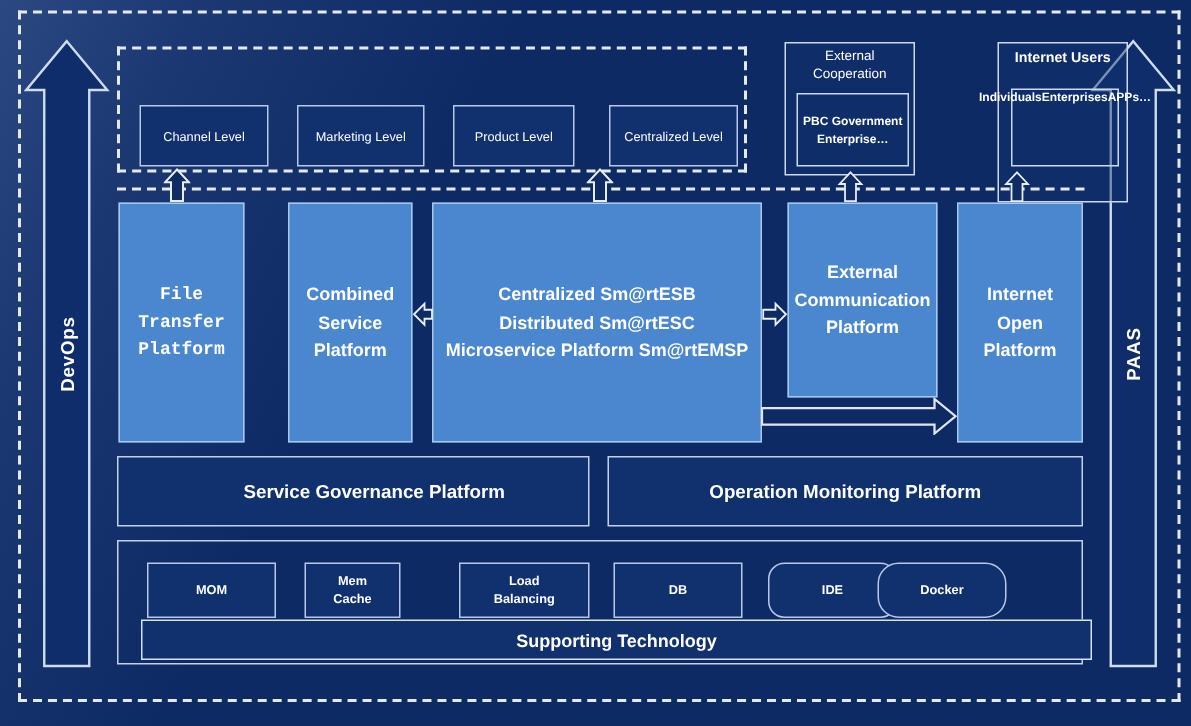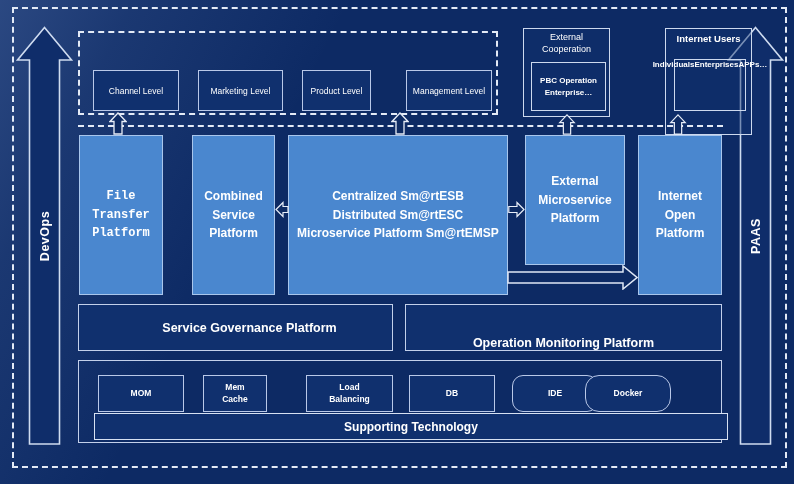--- a/index.html
+++ b/index.html
@@ -45,21 +45,21 @@
     position:absolute; left:50%; top:50%;
     transform: translate(-50%,-50%) rotate(-90deg);
     font-weight:700; font-size:12.5px; letter-spacing:0.5px; white-space:nowrap;
   }
 
   
   #levels-frame { left:78px; top:31px; width:420px; height:84px; }
   .levelbox { position:absolute; top:37px; height:41px; font-weight:400; font-size:8.5px; }
   #level-channel    { left:13px;  width:86px; }
   #level-marketing  { left:118px; width:85px; }
-  #level-product    { left:222px; width:69px; }
+  #level-product    { left:222px; width:81px; }
   #level-management { left:326px; width:86px; }
 
   
   .usergroup { border:1.5px solid #cdd9ee; background:rgba(16,48,110,0.45); }
   #ext-coop { left:523px; top:28px; width:87px; height:89px; }
   #ext-coop .title { margin-top:3px; font-size:9px; font-weight:400; line-height:1.3; text-align:center; }
   #ext-coop .inner { position:absolute; left:7px; top:33px; width:75px; height:49px;
     border:1px solid #cdd9ee; display:flex; flex-direction:column; justify-content:center;
     text-align:center; font-size:8px; font-weight:700; line-height:1.4; }
   #internet-users { left:635px; top:28px; width:87px; height:107px;margin-left:30px; }
@@ -74,21 +74,21 @@
   
   #p-file     { left:79px;  top:135px; width:84px;  height:160px;font-family:Liberation Mono, monospace; }
   #p-combined { left:192px; top:135px; width:83px;  height:160px; }
   #p-central  { left:288px; top:135px; width:220px; height:160px; }
   #p-extcomm  { left:525px; top:135px; width:100px; height:130px; }
   #p-inetopen { left:638px; top:135px; width:84px;  height:160px; }
 
   
   .govbox { border-width:1.5px; border-color:#c3d0ea; font-weight:700; font-size:12.5px; }
   #gov-service { left:78px;  top:304px; width:315px; height:47px;padding-left:28px; }
-  #gov-monitor { left:405px; top:304px; width:317px; height:47px;justify-content:flex-end; }
+  #gov-monitor { left:405px; top:304px; width:317px; height:47px; }
 
   
   #support-frame { left:78px; top:360px; width:644px; height:83px; border:1.5px solid #c3d0ea; }
   .techbox { position:absolute; top:14px; height:37px; font-weight:700; font-size:8.5px; line-height:1.35; border-width:1.2px; }
   #tech-mom    { left:19px;  width:86px; }
   #tech-mem    { left:124px; width:64px; }
   #tech-load   { left:227px; width:87px; }
   #tech-db     { left:330px; width:86px; }
   #tech-ide    { left:433px; width:86px;border-radius:11px; }
   #tech-docker { left:506px; width:86px;border-radius:14px; }
@@ -125,31 +125,31 @@
     <div class="darkbox levelbox" id="level-channel">
       <span>Channel Level</span>
     </div>
     <div class="darkbox levelbox" id="level-marketing">
       <span>Marketing Level</span>
     </div>
     <div class="darkbox levelbox" id="level-product">
       <span>Product Level</span>
     </div>
     <div class="darkbox levelbox" id="level-management">
-      <span>Management Level</span>
+      <span>Centralized Level</span>
     </div>
   </div>
 
   <div class="abs usergroup" id="ext-coop">
     <div class="title">
       <span class="ln">External</span>
       <span class="ln">Cooperation</span>
     </div>
     <div class="inner">
-      <span class="ln">PBC Operation</span>
+      <span class="ln">PBC Government</span>
       <span class="ln">Enterprise…</span>
     </div>
   </div>
 
   <div class="abs usergroup" id="internet-users">
     <div class="title">Internet Users</div>
     <div class="inner">
       <span class="ln">Individuals</span>
       <span class="ln">Enterprises</span>
       <span class="ln">APPs…</span>
@@ -168,21 +168,21 @@
     <span class="ln">Service</span>
     <span class="ln">Platform</span>
   </div>
   <div class="abs bluebox" id="p-central">
     <span class="ln">Centralized Sm@rtESB</span>
     <span class="ln">Distributed Sm@rtESC</span>
     <span class="ln">Microservice Platform Sm@rtEMSP</span>
   </div>
   <div class="abs bluebox" id="p-extcomm">
     <span class="ln">External</span>
-    <span class="ln">Microservice</span>
+    <span class="ln">Communication</span>
     <span class="ln">Platform</span>
   </div>
   <div class="abs bluebox" id="p-inetopen">
     <span class="ln">Internet</span>
     <span class="ln">Open</span>
     <span class="ln">Platform</span>
   </div>
 
   <div class="abs darkbox govbox" id="gov-service">
     <span>Service Governance Platform</span>

